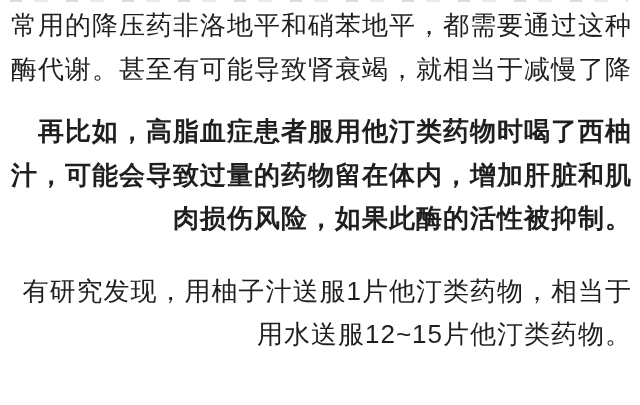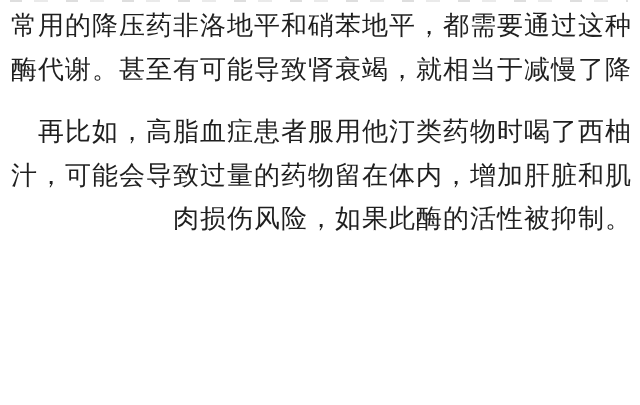--- a/index.html
+++ b/index.html
@@ -37,34 +37,38 @@
     right: 8px;
     color: #1f1f1f;
     font-size: 26px;
     line-height: 43.5px;
     letter-spacing: 1px;
     font-weight: 400;
     text-align: right;
   }
   .para { margin: 0; padding: 0; }
   .para.gap-small { margin-bottom: 19px; }
-  .para.gap-large { margin-bottom: 29px; }
+  .para.gap-large { margin-bottom: 29px; font-weight: bold; }
   .line {
     display: block;
     white-space: nowrap;
   }
 </style>
 </head>
 <body style="background: rgb(255, 255, 255);">
 
 <div class="remnant"></div>
 
 <main class="article" style="color: rgb(31, 31, 31);">
   <p class="para gap-small">
     <span class="line">常用的降压药非洛地平和硝苯地平，都需要通过这种</span>
     <span class="line">酶代谢。甚至有可能导致肾衰竭，就相当于减慢了降</span>
   </p>
   <p class="para gap-large">
     <span class="line">再比如，高脂血症患者服用他汀类药物时喝了西柚</span>
     <span class="line">汁，可能会导致过量的药物留在体内，增加肝脏和肌</span>
     <span class="line">肉损伤风险，如果此酶的活性被抑制。</span>
   </p>
+  <p class="para">
+    <span class="line">有研究发现，用柚子汁送服1片他汀类药物，相当于</span>
+    <span class="line">用水送服12~15片他汀类药物。</span>
+  </p>
 </main>
 
 </body></html>

